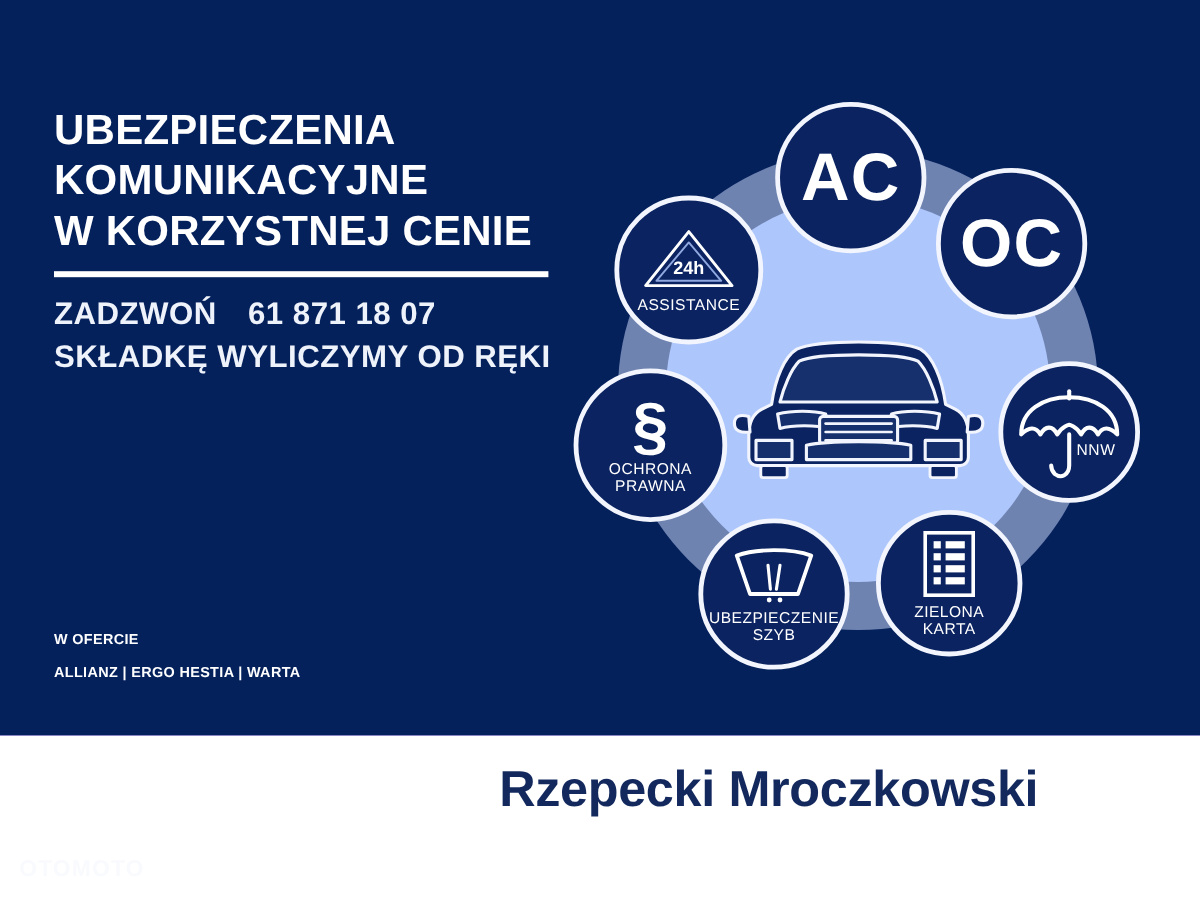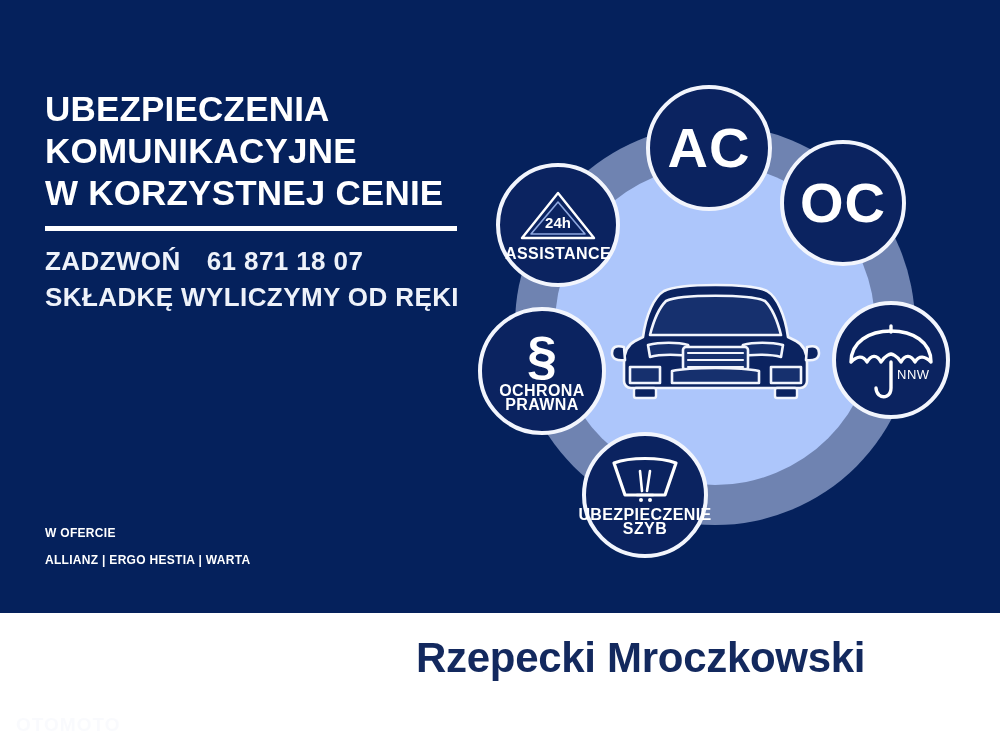--- a/index.html
+++ b/index.html
@@ -143,41 +143,41 @@
     border: 4px solid #f2f5fd;
     box-sizing: border-box;
     display: flex;
     flex-direction: column;
     align-items: center;
     justify-content: center;
     color: #ffffff;
     text-align: center;
   }
   .badge-label {
-    font-size: 16px;
-    font-weight: bold;
+    font-size: 13px;
+    font-weight: normal;
     letter-spacing: 0.4px;
     line-height: 14px;
     margin-top: 5px;
     color: #ffffff;
   }
   .badge-big {
     font-size: 56px;
     font-weight: bold;
     letter-spacing: 1px;
     line-height: 56px;
   }
   
   #badge-ac  { left: 166px; top:   0px; width: 126px; height: 126px; }
   #badge-oc  { left: 300px; top:  55px; width: 126px; height: 126px; }
   #badge-nnw { left: 352px; top: 216px; width: 118px; height: 118px; text-align: right; }
   #badge-zielona-karta { left: 250px; top: 340px; width: 122px; height: 122px; }
   #badge-szyby { left: 102px; top: 347px; width: 126px; height: 126px; }
   #badge-ochrona-prawna { left:  -2px; top: 222px; width: 128px; height: 128px; }
-  #badge-assistance { left: 16px; top:  78px; width: 124px; height: 124px; align-items: center; }
+  #badge-assistance { left: 32px; top:  78px; width: 124px; height: 124px; align-items: center; }
   #badge-ac .badge-big, #badge-oc .badge-big { margin-top: 0; }
   .sect-sign {
     font-size: 54px;
     font-weight: bold;
     line-height: 48px;
     color: #ffffff;
   }
   .nnw-wrap { position: relative; width: 96px; height: 96px; }
   .nnw-text {
     position: absolute;
@@ -261,20 +261,39 @@
                      C82 44 76 43 72 50 C68 43 62 42 58 50
                      C54 43 48 42 48 42 C48 42 42 43 38 50
                      C34 42 28 43 24 50 C20 43 14 44 8 50 Z"></path>
             <path d="M48 50 L48 76 C48 84 41 87 36 83 C34 81 33 79 33 76"></path>
           </g>
         </svg>
         <div class="nnw-text">NNW</div>
       </div>
     </div>
 
+    <div class="badge" id="badge-zielona-karta">
+      <svg width="44" height="56" viewBox="0 0 44 56">
+        <rect x="2" y="2" width="40" height="52" fill="none" stroke="#ffffff" stroke-width="3"></rect>
+        <g fill="#ffffff">
+          <rect x="9" y="9" width="6" height="6"></rect>
+          <rect x="9" y="19" width="6" height="6"></rect>
+          <rect x="9" y="29" width="6" height="6"></rect>
+          <rect x="9" y="39" width="6" height="6"></rect>
+          <rect x="19" y="9" width="16" height="6"></rect>
+          <rect x="19" y="19" width="16" height="6"></rect>
+          <rect x="19" y="29" width="16" height="6"></rect>
+          <rect x="19" y="39" width="16" height="6"></rect>
+        </g>
+      </svg>
+      <div class="badge-label">
+        <div>ZIELONA</div>
+        <div>KARTA</div>
+      </div>
+    </div>
 
     <div class="badge" id="badge-szyby">
       <svg width="70" height="48" viewBox="0 0 70 48">
         <path d="M4 8 C20 2 50 2 66 8 L55 40 L15 40 Z" fill="none" stroke="#ffffff" stroke-width="3.2" stroke-linejoin="round"></path>
         <g fill="none" stroke="#ffffff" stroke-width="2.6" stroke-linecap="round">
           <line x1="30" y1="16" x2="32" y2="36"></line>
           <line x1="40" y1="16" x2="37" y2="36"></line>
           <line x1="27" y1="40" x2="43" y2="40"></line>
         </g>
         <g fill="#ffffff">

